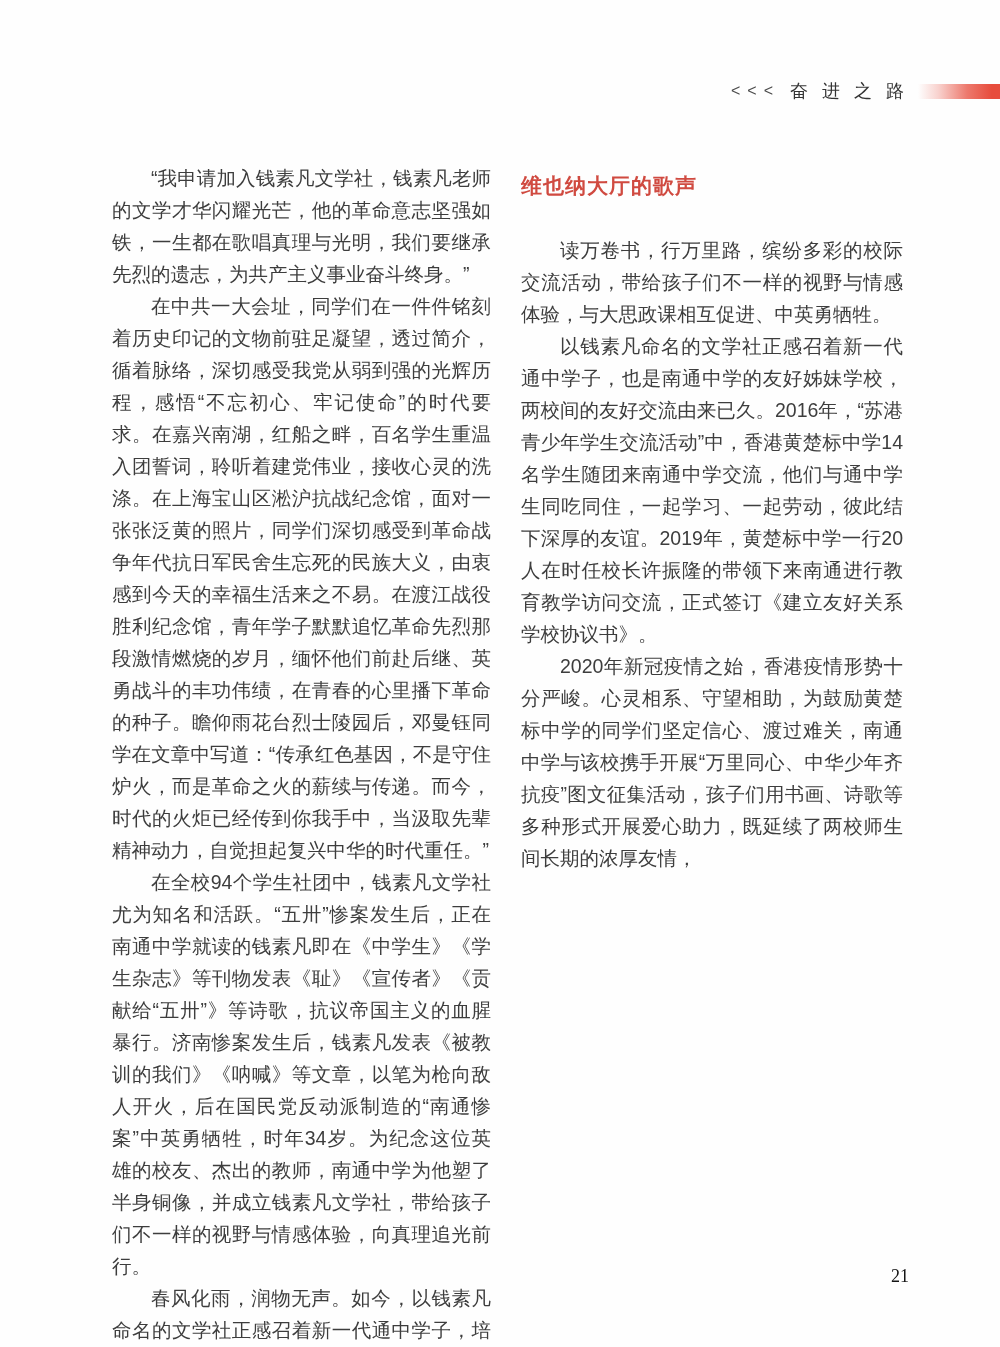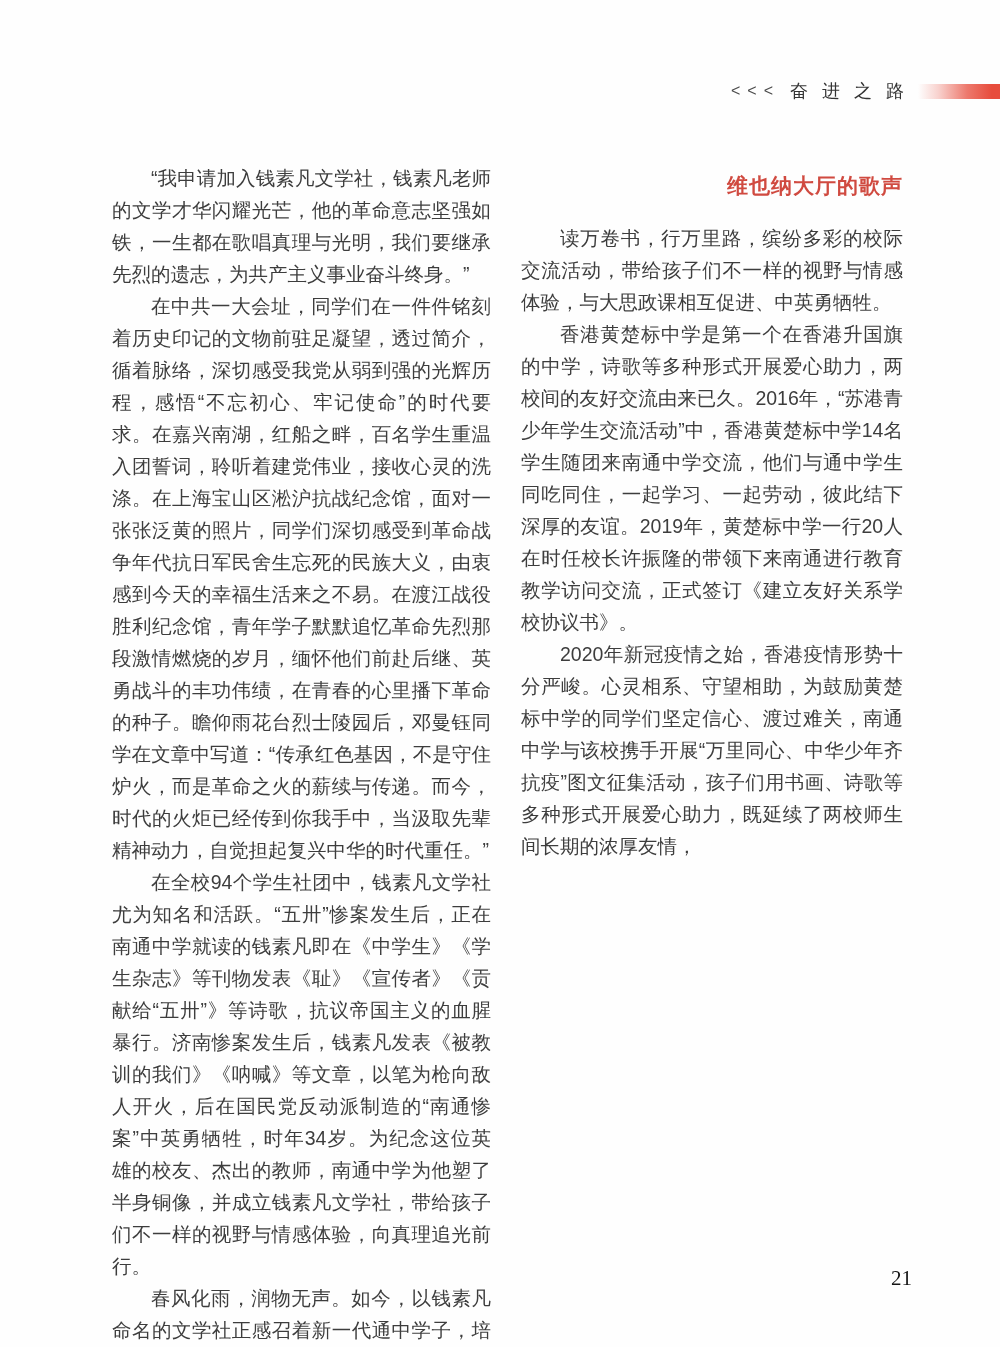--- a/index.html
+++ b/index.html
@@ -59,34 +59,34 @@
     text-align: justify;
   }
   .column-left  { left: 112px; }
   .column-right { left: 521px; width: 382px; }
   .column p {
     margin: 0;
     text-indent: 2em;
     word-break: break-all;
   }
   .article-heading {
-    margin: 8px 0 20px 0;
-    text-align: right;
+    margin: 8px 0 32px 0;
+    text-align: left;
     font-size: 21px;
     font-weight: bold;
     letter-spacing: 1px;
     color: var(--heading-red, #d04a40);
   }
   
   .page-number {
     position: absolute;
     left: 891px;
     top: 1266px;
     font-family: "Liberation Serif", "DejaVu Serif", serif;
-    font-size: 21px;
+    font-size: 18px;
     color: #141414;
   }
 </style>
 </head>
 <body>
 
 <div class="page">
 
   <div class="running-header">
     <span class="header-marks">&lt;&lt;&lt;</span>
@@ -97,19 +97,19 @@
   <div class="column column-left">
     <p>“我申请加入钱素凡文学社，钱素凡老师的文学才华闪耀光芒，他的革命意志坚强如铁，一生都在歌唱真理与光明，我们要继承先烈的遗志，为共产主义事业奋斗终身。”</p>
     <p>在中共一大会址，同学们在一件件铭刻着历史印记的文物前驻足凝望，透过简介，循着脉络，深切感受我党从弱到强的光辉历程，感悟“不忘初心、牢记使命”的时代要求。在嘉兴南湖，红船之畔，百名学生重温入团誓词，聆听着建党伟业，接收心灵的洗涤。在上海宝山区淞沪抗战纪念馆，面对一张张泛黄的照片，同学们深切感受到革命战争年代抗日军民舍生忘死的民族大义，由衷感到今天的幸福生活来之不易。在渡江战役胜利纪念馆，青年学子默默追忆革命先烈那段激情燃烧的岁月，缅怀他们前赴后继、英勇战斗的丰功伟绩，在青春的心里播下革命的种子。瞻仰雨花台烈士陵园后，邓曼钰同学在文章中写道：“传承红色基因，不是守住炉火，而是革命之火的薪续与传递。而今，时代的火炬已经传到你我手中，当汲取先辈精神动力，自觉担起复兴中华的时代重任。”</p>
     <p>在全校94个学生社团中，钱素凡文学社尤为知名和活跃。“五卅”惨案发生后，正在南通中学就读的钱素凡即在《中学生》《学生杂志》等刊物发表《耻》《宣传者》《贡献给“五卅”》等诗歌，抗议帝国主义的血腥暴行。济南惨案发生后，钱素凡发表《被教训的我们》《呐喊》等文章，以笔为枪向敌人开火，后在国民党反动派制造的“南通惨案”中英勇牺牲，时年34岁。为纪念这位英雄的校友、杰出的教师，南通中学为他塑了半身铜像，并成立钱素凡文学社，带给孩子们不一样的视野与情感体验，向真理追光前行。</p>
     <p>春风化雨，润物无声。如今，以钱素凡命名的文学社正感召着新一代通中学子，培育一批批“革命接班人”。</p>
   </div>
 
   <div class="column column-right">
     <div class="article-heading">维也纳大厅的歌声</div>
     <p>读万卷书，行万里路，缤纷多彩的校际交流活动，带给孩子们不一样的视野与情感体验，与大思政课相互促进、中英勇牺牲。</p>
-    <p>香港黄楚标中学是第一个在香港升国旗的中学，诗歌等多种形式开展爱心助力，两校间的友好交流由来已久。2016年，“苏港青少年学生交流活动”中，香港黄楚标中学14名学生随团来南通中学交流，他们与通中学生同吃同住，一起学习、一起劳动，彼此结下深厚的友谊。2019年，黄楚标中学一行20人在时任校长许振隆的带领下来南通进行教育教学访问交流，正式签订《建立友好关系学校协议书》。</p>
+    <p>以钱素凡命名的文学社正感召着新一代通中学子，也是南通中学的友好姊妹学校，两校间的友好交流由来已久。2016年，“苏港青少年学生交流活动”中，香港黄楚标中学14名学生随团来南通中学交流，他们与通中学生同吃同住，一起学习、一起劳动，彼此结下深厚的友谊。2019年，黄楚标中学一行20人在时任校长许振隆的带领下来南通进行教育教学访问交流，正式签订《建立友好关系学校协议书》。</p>
     <p>2020年新冠疫情之始，香港疫情形势十分严峻。心灵相系、守望相助，为鼓励黄楚标中学的同学们坚定信心、渡过难关，南通中学与该校携手开展“万里同心、中华少年齐抗疫”图文征集活动，孩子们用书画、诗歌等多种形式开展爱心助力，既延续了两校师生间长期的浓厚友情，</p>
   </div>
 
   <div class="page-number">21</div>
 
 </div>
 
 </body></html>

